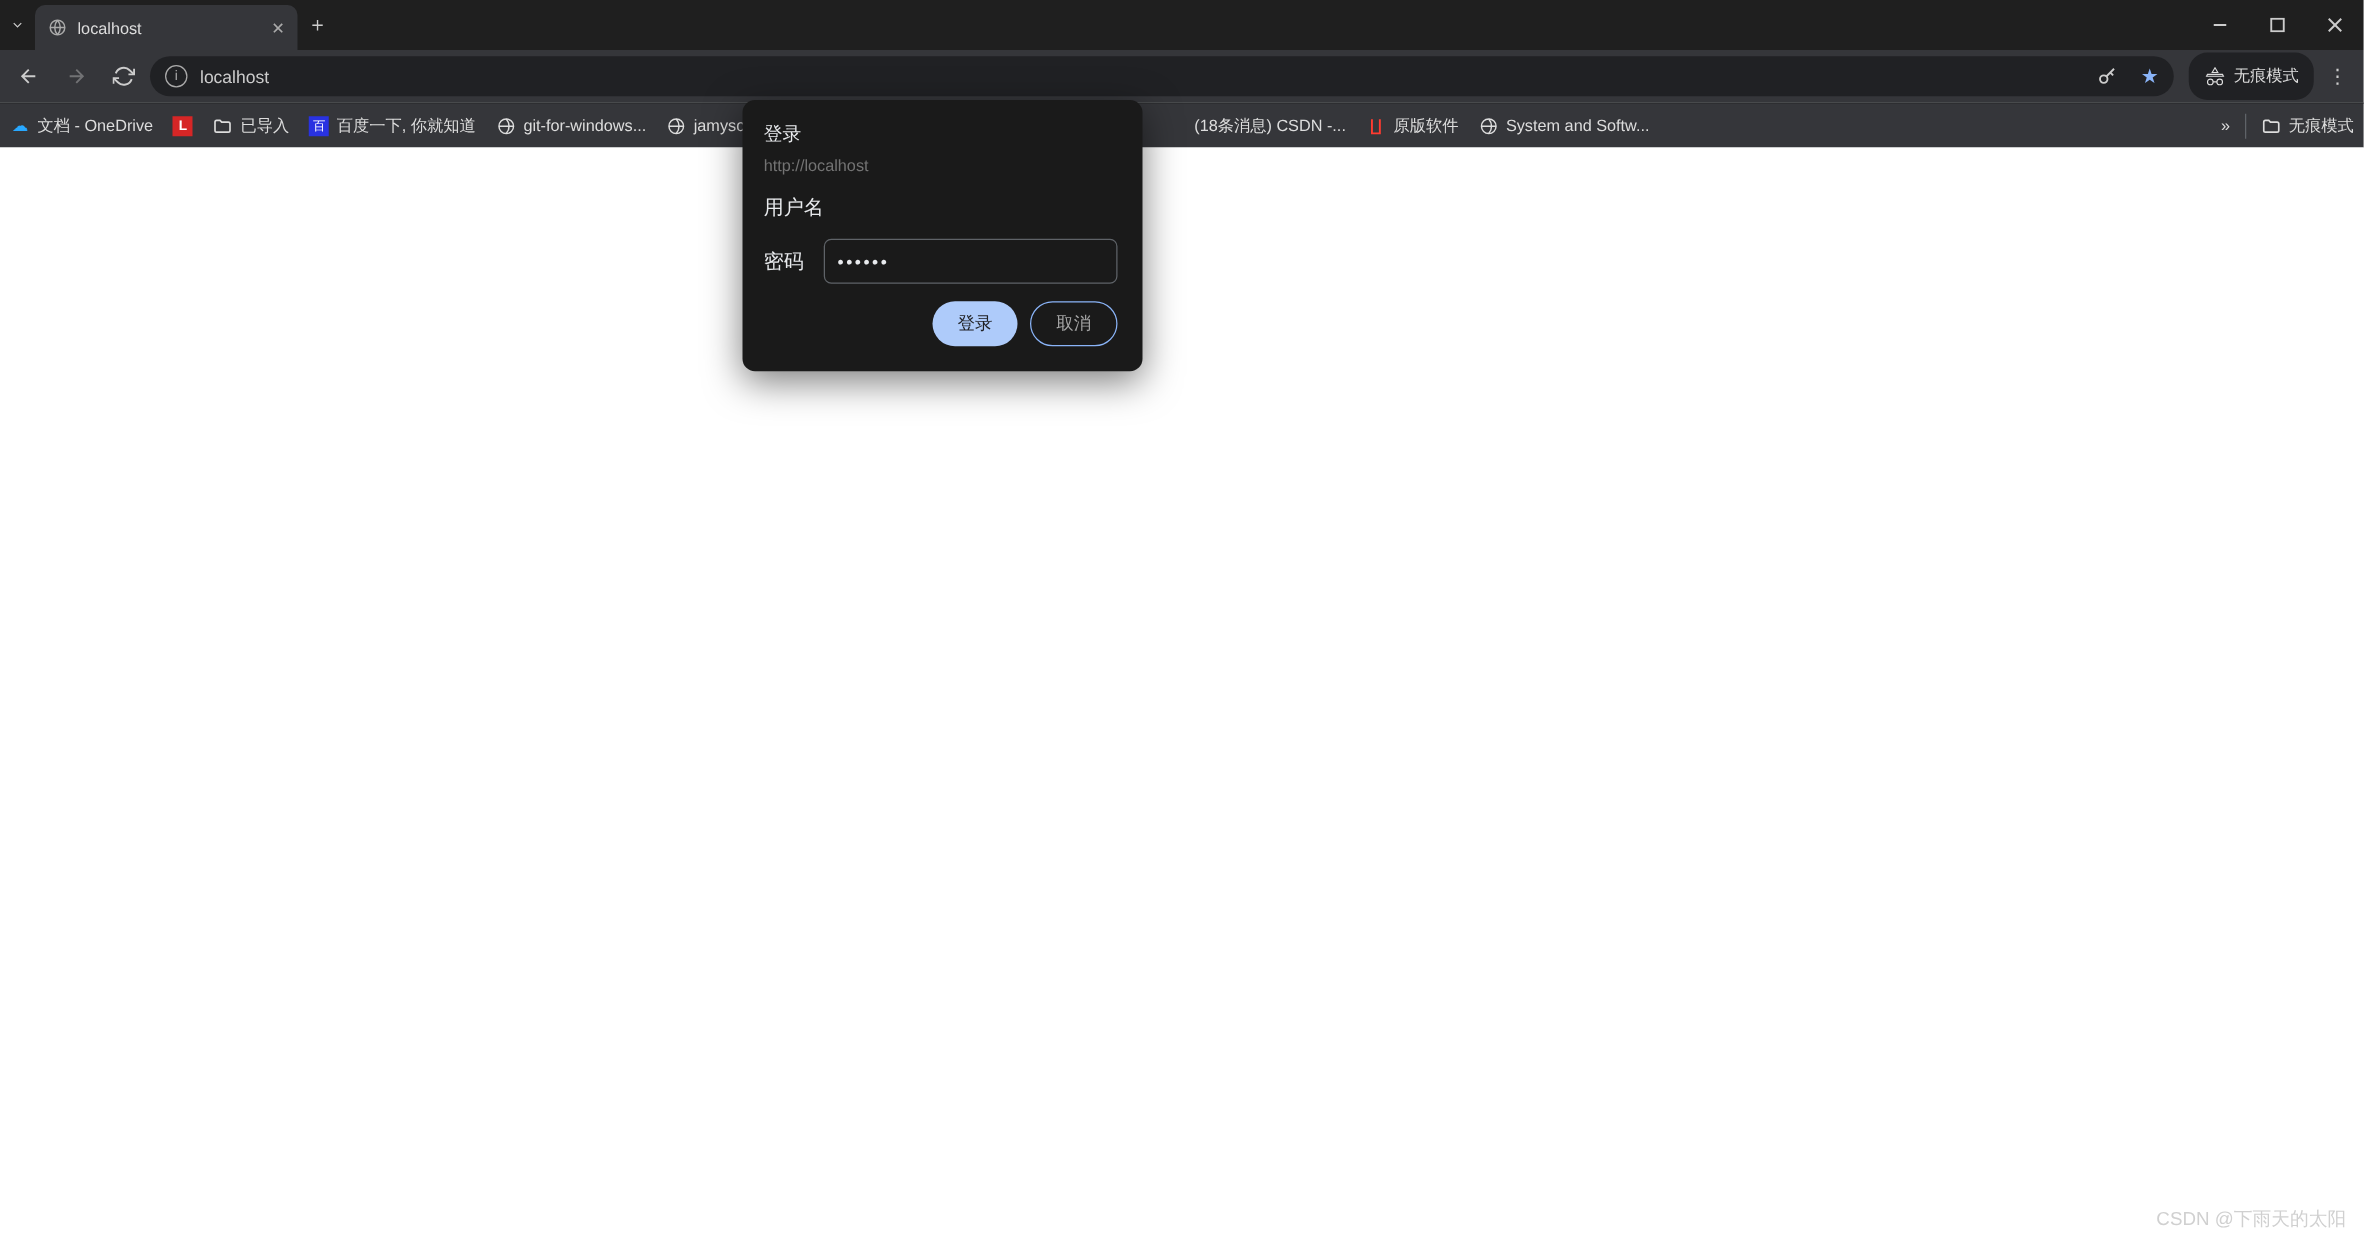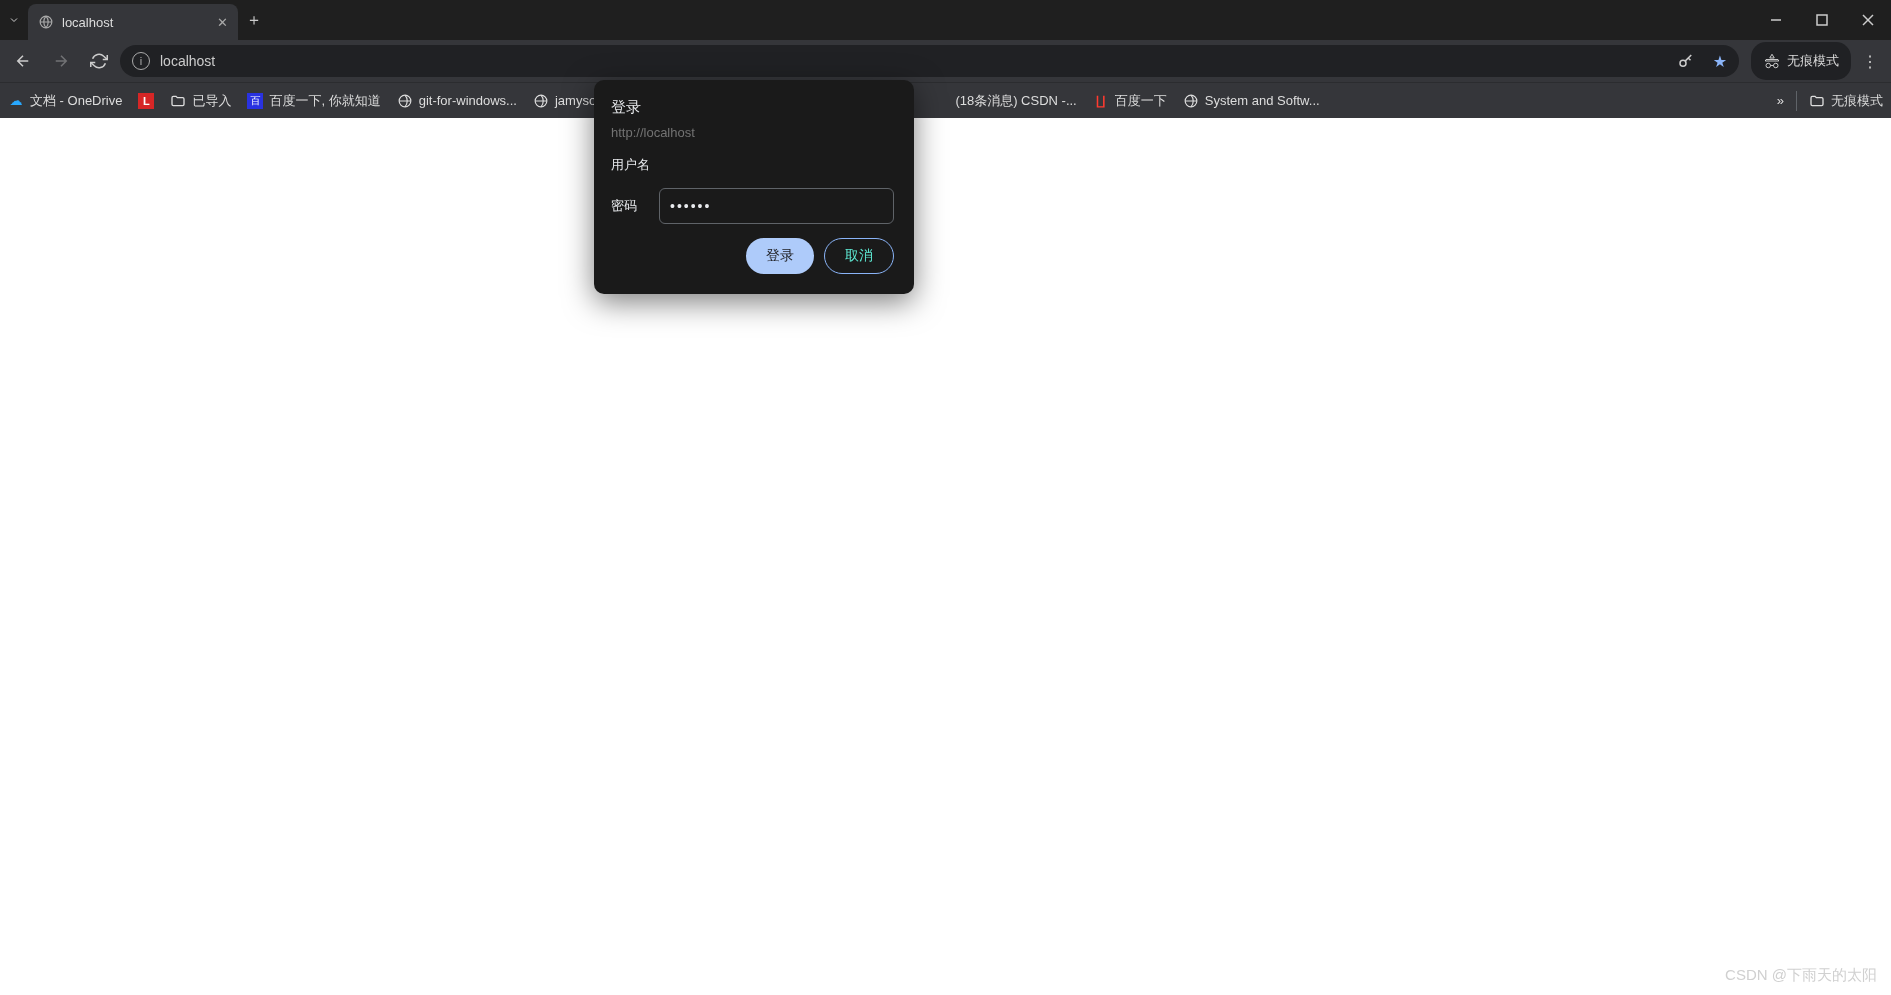--- a/index.html
+++ b/index.html
@@ -34,28 +34,28 @@
     .bm-sep { width: 1px; height: 20px; background: #5f6368; }
 
     
     .content { position: absolute; top: 118px; left: 0; right: 0; bottom: 0; background: #fff; }
 
     
     .dialog { position: absolute; top: 80px; left: 594px; width: 320px; background: #1a1a1a; border-radius: 10px; padding: 18px 20px 20px 17px; box-shadow: 0 8px 30px rgba(0,0,0,.5); color: #e8eaed; }
     .dialog h3 { font-size: 15px; font-weight: 500; margin-bottom: 8px; }
     .dialog .origin { font-size: 13px; color: #737373; margin-bottom: 16px; }
     .frow { display: flex; align-items: center; margin-bottom: 14px; }
-    .frow label { width: 48px; font-size: 13px; color: #e8eaed; }
+    .frow label { width: 48px; font-size: 16px; color: #e8eaed; }
     .frow .field { flex: 1; height: 36px; background: transparent; border: 1px solid #5f6368; border-radius: 6px; display: flex; align-items: center; padding: 0 10px; color: #e8eaed; font-size: 14px; }
     .frow .field.focused { border: 2px solid #8ab4f8; }
     .frow .field .sel { background: #0a5bd6; color: #fff; padding: 0 1px; }
     .btnrow { display: flex; justify-content: flex-end; gap: 10px; margin-top: 14px; }
     .btn { height: 36px; padding: 0 20px; border-radius: 18px; font-size: 14px; display: flex; align-items: center; justify-content: center; cursor: pointer; }
     .btn.primary { background: #aecbfa; color: #202124; }
-    .btn.secondary { background: transparent; border: 1px solid #8ab4f8; color: #5eead4; text-align: center; }
+    .btn.secondary { background: transparent; border: 1px solid #8ab4f8; color: #a3a3a3; text-align: center; }
 
     
     .wm { position: absolute; bottom: 10px; right: 14px; color: #d0d0d0; font-size: 15px; }
 
     svg { display: block; }
   </style>
 </head>
 <body>
 
 <div class="titlebar">
@@ -169,21 +169,21 @@
         </svg>
     </span>
     <span>jamyson</span>
   </div>
   <div class="bm-gap"></div>
   <div class="bm">
     <span>(18条消息) CSDN -...</span>
   </div>
   <div class="bm">
     <span class="bm-icon" style="color:#ff3b30;">∐</span>
-    <span>百度一下</span>
+    <span>原版软件</span>
   </div>
   <div class="bm">
     <span class="bm-icon">
       <svg width="14" height="14" viewBox="0 0 24 24" fill="none" stroke="#ddd" stroke-width="2">
           <circle cx="12" cy="12" r="10"></circle>
           <path d="M2 12h20M12 2a15 15 0 010 20"></path>
         </svg>
     </span>
     <span>System and Softw...</span>
   </div>

